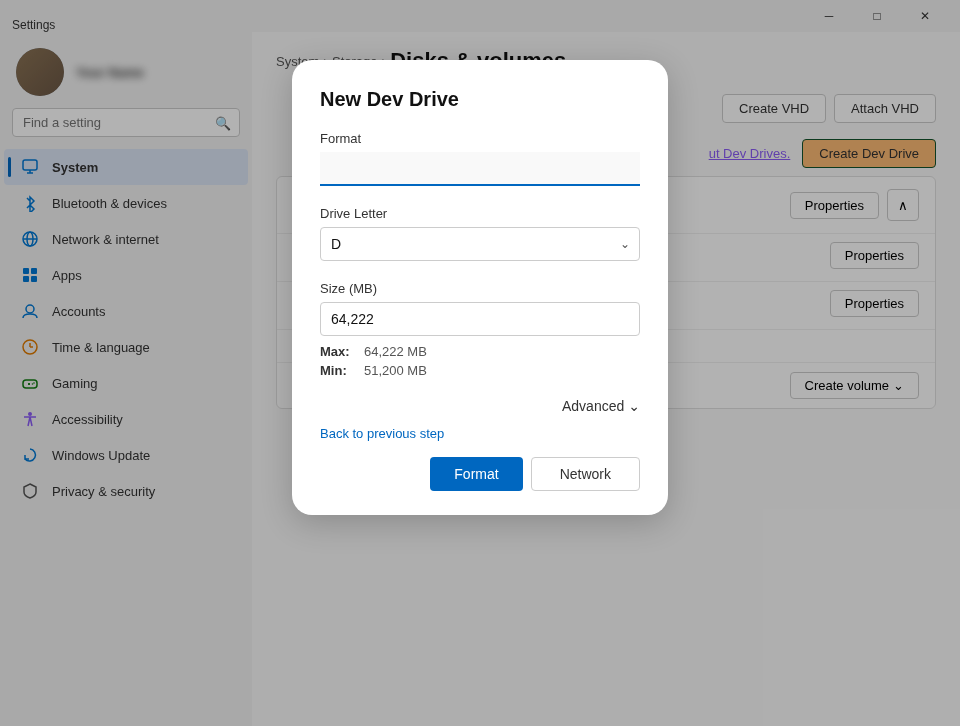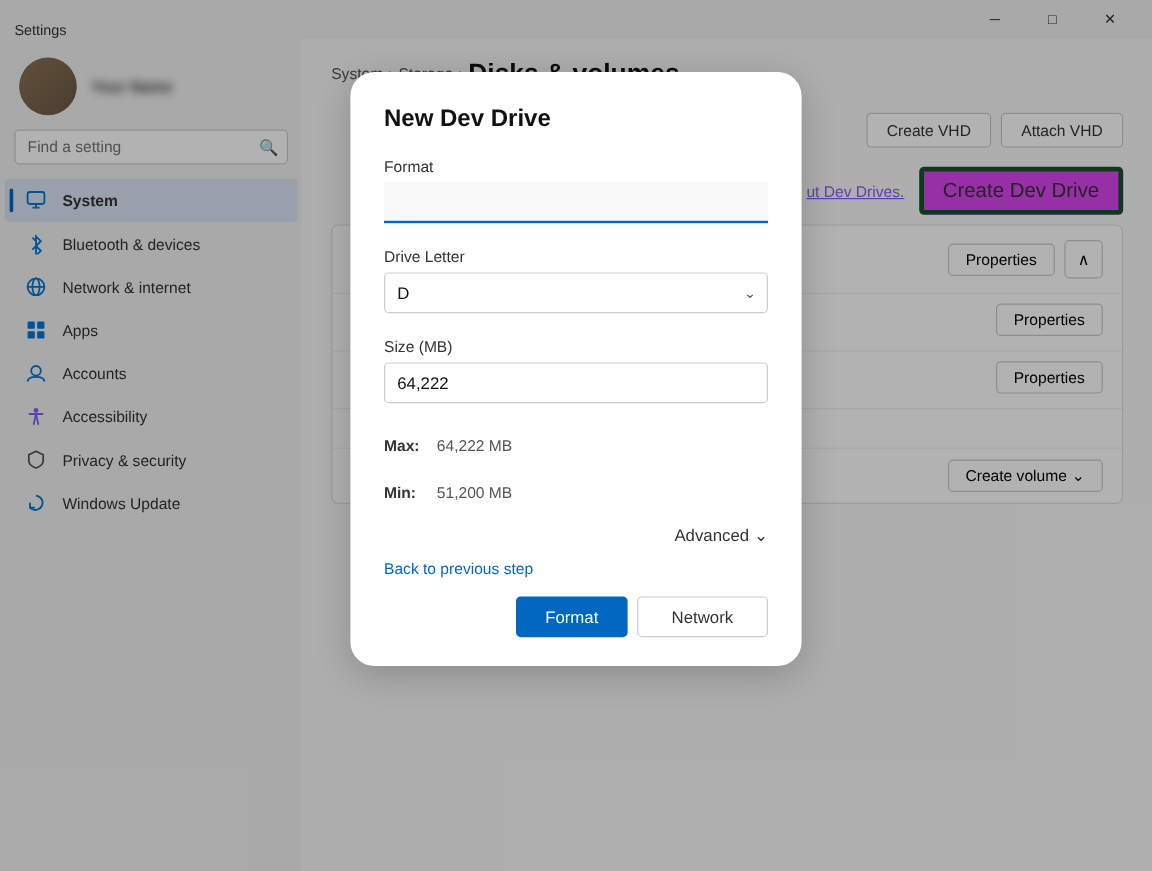--- a/index.html
+++ b/index.html
@@ -195,24 +195,24 @@
       border: 1px solid #ccc;
       border-radius: 4px;
       background: white;
       font-size: 13px;
       cursor: pointer;
       color: #333;
     }
 
     .create-dev-drive-btn {
       padding: 6px 16px;
-      border: 4px solid #14532d;
-      border-radius: 4px;
-      background: #d946ef;
-      font-size: 17px;
+      border: 1px solid #14532d;
+      border-radius: 4px;
+      background: #fdba74;
+      font-size: 13px;
       cursor: pointer;
       color: #333;
     }
 
     .dev-drive-info {
       display: flex;
       justify-content: flex-end;
       align-items: center;
       margin-bottom: 8px;
     }
@@ -384,21 +384,20 @@
       margin-top: 8px;
       display: flex;
       flex-direction: column;
       gap: 4px;
     }
     .size-row {
       display: flex;
       gap: 8px;
       font-size: 13px;
       color: #333;
-      margin-top: 20px;
     }
     .size-key { width: 36px; font-weight: 600; }
     .size-value { color: #555; }
 
     .advanced-row {
       display: flex;
       justify-content: flex-end;
       align-items: center;
       margin: 12px 0;
     }
@@ -535,50 +534,72 @@
       <div class="nav-item">
         <div class="nav-icon icon-accounts">
           <svg width="18" height="18" viewBox="0 0 18 18">
               <circle cx="9" cy="7" r="4" fill="none" stroke="#0078d4" stroke-width="1.5"></circle>
               <path d="M2 16 Q2 12 9 12 Q16 12 16 16" fill="none" stroke="#0078d4" stroke-width="1.5"></path>
             </svg>
         </div>
         <span>Accounts</span>
       </div>
 
-
+      <div class="nav-item">
+        <div class="nav-icon icon-time">
+          <svg width="18" height="18" viewBox="0 0 18 18">
+              <circle cx="9" cy="9" r="7" fill="none" stroke="#e07b00" stroke-width="1.5"></circle>
+              <line x1="9" y1="9" x2="9" y2="5" stroke="#e07b00" stroke-width="1.5"></line>
+              <line x1="9" y1="9" x2="12" y2="9" stroke="#e07b00" stroke-width="1.5"></line>
+            </svg>
+        </div>
+        <span>Time &amp; language</span>
+      </div>
+
+      <div class="nav-item">
+        <div class="nav-icon icon-gaming">
+          <svg width="18" height="18" viewBox="0 0 18 18">
+              <rect x="2" y="6" width="14" height="8" rx="3" fill="none" stroke="#107c10" stroke-width="1.5"></rect>
+              <line x1="7" y1="10" x2="9" y2="10" stroke="#107c10" stroke-width="1.5"></line>
+              <line x1="8" y1="9" x2="8" y2="11" stroke="#107c10" stroke-width="1.5"></line>
+              <circle cx="11.5" cy="10" r="0.8" fill="#107c10"></circle>
+              <circle cx="13" cy="9" r="0.8" fill="#107c10"></circle>
+            </svg>
+        </div>
+        <span>Gaming</span>
+      </div>
 
       <div class="nav-item">
         <div class="nav-icon icon-accessibility">
           <svg width="18" height="18" viewBox="0 0 18 18">
               <circle cx="9" cy="4" r="2" fill="#8b5cf6"></circle>
               <line x1="3" y1="7" x2="15" y2="7" stroke="#8b5cf6" stroke-width="1.5"></line>
               <path d="M9 7 L7 16 M9 7 L11 16" stroke="#8b5cf6" stroke-width="1.5" fill="none"></path>
             </svg>
         </div>
         <span>Accessibility</span>
       </div>
 
       <div class="nav-item">
-        <div class="nav-icon icon-privacy">
-          <svg width="18" height="18" viewBox="0 0 18 18">
-              <path d="M9 2 L15 5 L15 10 Q15 14 9 16 Q3 14 3 10 L3 5 Z" fill="none" stroke="#555" stroke-width="1.5"></path>
-            </svg>
-        </div>
-        <span>Privacy &amp; security</span>
-      </div>
-
-      <div class="nav-item">
         <div class="nav-icon icon-update">
           <svg width="18" height="18" viewBox="0 0 18 18">
               <path d="M9 3 A6 6 0 1 1 4 13" fill="none" stroke="#0078d4" stroke-width="1.5"></path>
               <polyline points="4,9 4,13 8,13" fill="none" stroke="#0078d4" stroke-width="1.5"></polyline>
             </svg>
         </div>
         <span>Windows Update</span>
+      </div>
+
+      <div class="nav-item">
+        <div class="nav-icon icon-privacy">
+          <svg width="18" height="18" viewBox="0 0 18 18">
+              <path d="M9 2 L15 5 L15 10 Q15 14 9 16 Q3 14 3 10 L3 5 Z" fill="none" stroke="#555" stroke-width="1.5"></path>
+            </svg>
+        </div>
+        <span>Privacy &amp; security</span>
       </div>
     </nav>
   </div>
 
   <div class="main-content">
     <div class="breadcrumb">
       <span class="breadcrumb-part">System</span>
       <span class="breadcrumb-sep">›</span>
       <span class="breadcrumb-part">Storage</span>
       <span class="breadcrumb-sep">›</span>

